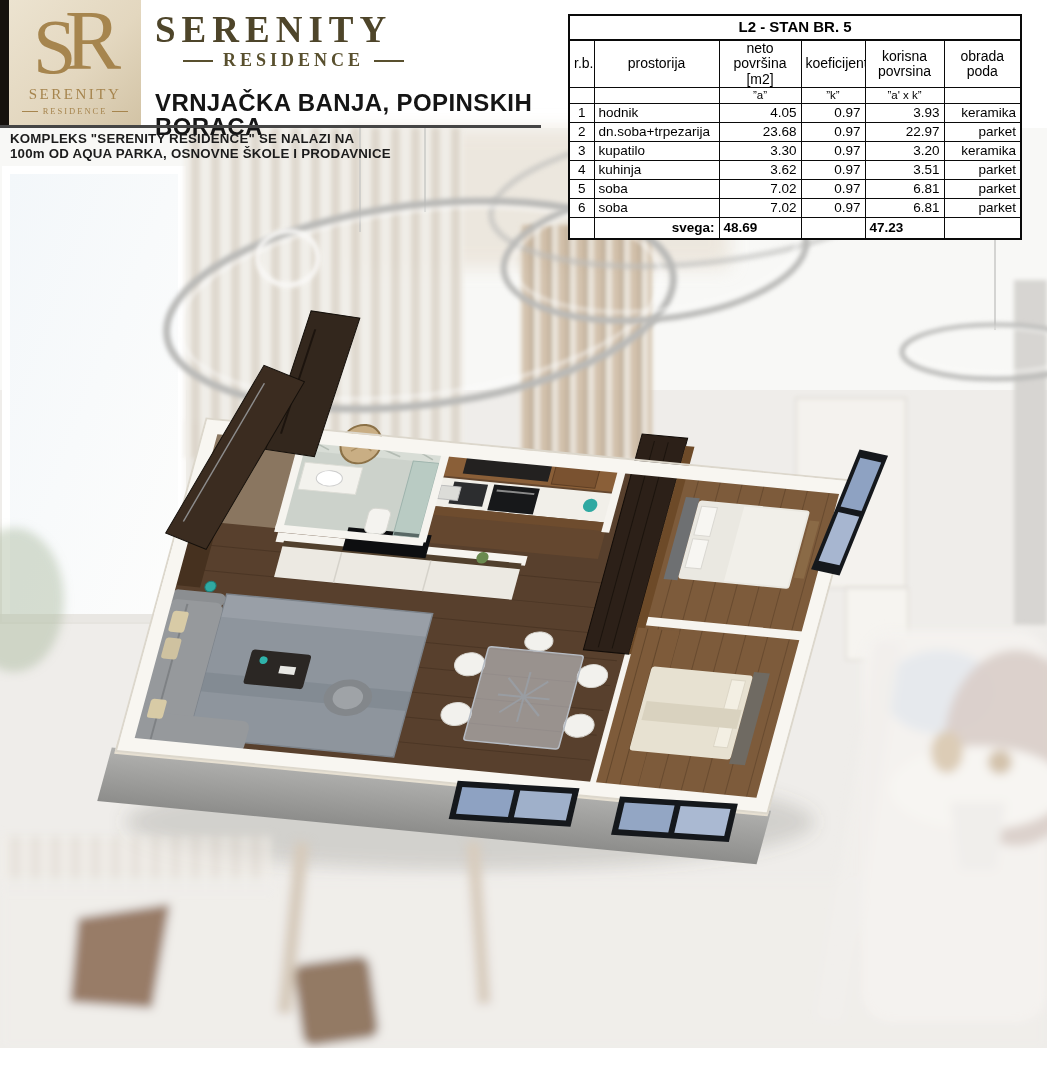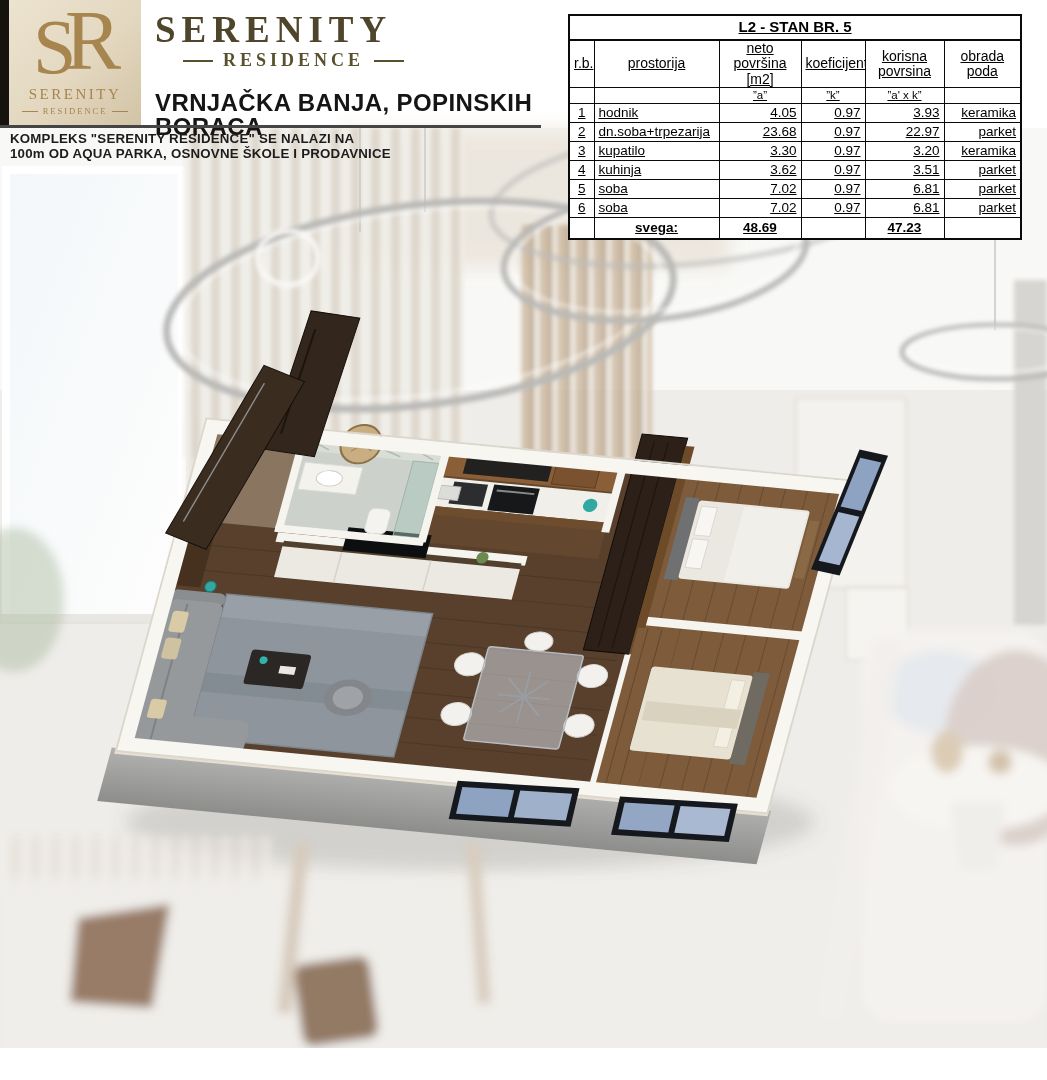--- a/index.html
+++ b/index.html
@@ -40,34 +40,34 @@
         letter-spacing:0.4px;}
 
   .divider{position:absolute;left:0;top:125px;width:541px;height:2.5px;background:#454545;z-index:6;}
 
   .info{position:absolute;left:10px;top:131px;z-index:6;color:#1c1c1c;font-weight:700;
         font-size:13.3px;line-height:15.4px;letter-spacing:0.2px;}
 
   
   .table-wrap{position:absolute;left:568px;top:14px;z-index:6;}
   table.area{border-collapse:collapse;background:#ffffff;border:2.5px solid #0a0a0a;
-             table-layout:fixed;width:452px;text-decoration:underline;}
+             table-layout:fixed;width:452px;}
   table.area td{border:1.5px solid #0a0a0a;font-size:13.5px;color:#000;padding:0 4px;
                 line-height:1.1;overflow:hidden;white-space:pre-line;}
   tr.t-title td{border-bottom:2.5px solid #0a0a0a;text-align:center;font-weight:700;
                 font-size:15px;height:25px;}
   tr.t-head td{text-align:center;font-size:14px;height:40px;vertical-align:middle;}
   tr.t-sub td{text-align:center;font-size:11.5px;height:16px;}
   tr.t-row td{height:19px;}
   tr.t-row td.c-num{text-align:center;}
   tr.t-row td.c-name{text-align:left;}
   tr.t-row td.c-val{text-align:right;margin-top:20px;}
   tr.t-total td{height:21px;font-weight:700;}
-  tr.t-total td.c-name{text-align:center;}
-  tr.t-total td.c-val{text-align:center;}
+  tr.t-total td.c-name{text-align:right;}
+  tr.t-total td.c-val{text-align:left;}
 </style>
 </head>
 <body>
 
 <div class="stage">
 
   <svg id="bg-svg" width="1047" height="1080" viewBox="0 0 1047 1080">
     <defs>
       <filter id="f2" x="-20%" y="-20%" width="140%" height="140%">
           <feGaussianBlur stdDeviation="2"></feGaussianBlur>

